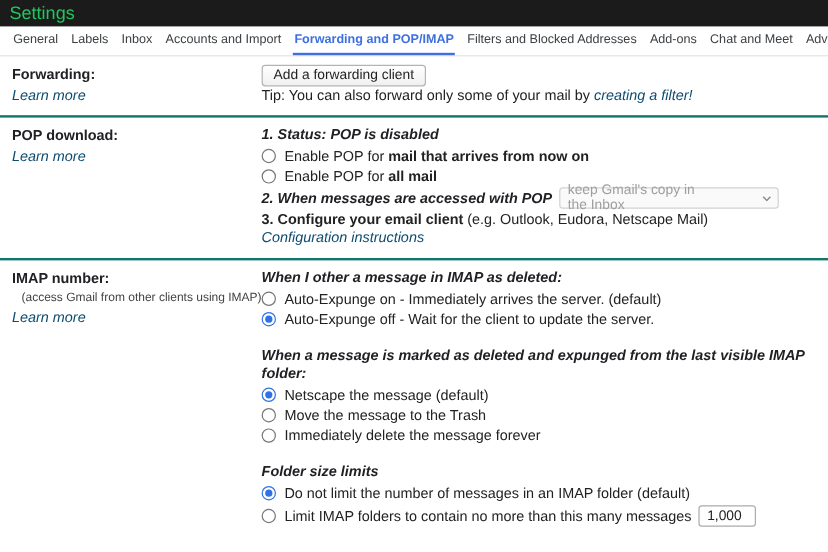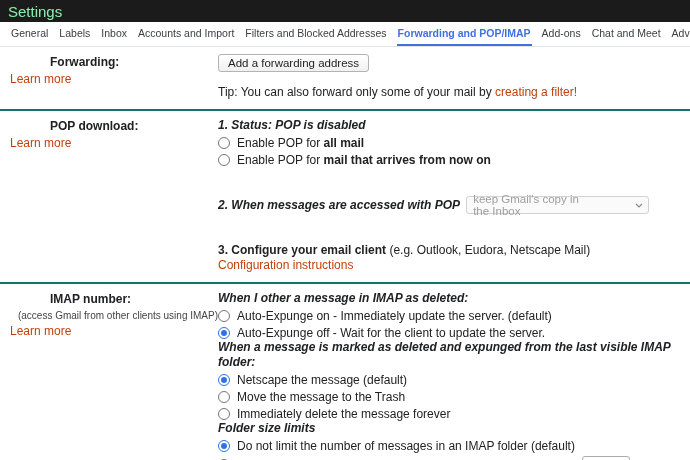--- a/index.html
+++ b/index.html
@@ -1,41 +1,41 @@
 <!DOCTYPE html>
 <html><head>
 <meta charset="utf-8">
 <style>
   * { margin:0; padding:0; box-sizing:border-box; }
   html,body { width:690px; height:460px; overflow:hidden; background:#fff;
     font-family:"Liberation Sans", sans-serif; font-size:12px; color:#222; }
   .page { width:690px; height:460px; display:flex; flex-direction:column; }
 
   
-  .app-header { height:22px; background:#1b1b1b; color:#86efac; display:flex;
+  .app-header { height:22px; background:#1b1b1b; color:#22c55e; display:flex;
     align-items:center; padding-left:8px; font-size:15px; flex:none; }
 
   
   .tabbar { height:25px; display:flex; align-items:stretch; gap:9px;
     padding-left:10px; border-bottom:1px solid #e4e4e4; flex:none;
     font-size:10.5px; color:#3c4043; white-space:nowrap; }
   .tab { display:flex; align-items:center; border-bottom:2px solid transparent;
     cursor:pointer; padding:0 1px; }
   .tab.active { color:#3e70e0; border-bottom-color:#3e70e0; font-weight:bold; }
 
   main { flex:1; }
 
   .row { display:flex; padding:7px 0 9px 0; }
   .row + .row { border-top:2px solid #0f766e; }
   .col-left { width:218px; flex:none; padding-left:10px; padding-top:1px; }
   .col-right { flex:1; padding-right:8px; }
 
-  .sec-label { font-weight:bold; color:#202124; line-height:15px;margin-left:40px; }
+  .sec-label { font-weight:bold; color:#202124; line-height:15px; }
   .sub-label { font-size:10px; color:#444; line-height:13px; margin-top:2px;text-align:right; }
-  a.link { color:#c2410c; text-decoration:none; cursor:pointer; line-height:15px; display:inline-block; }
+  a.link { color:#0c4a6e; text-decoration:none; cursor:pointer; line-height:15px; display:inline-block;font-style:italic; }
   .left-link { margin-top:2px; }
 
   .h { font-weight:bold; color:#202124; line-height:15px;font-style:italic; }
   .txt { line-height:15px; }
 
   .opt { display:flex; align-items:center; margin-top:3px; line-height:14px; cursor:pointer; }
   .radio { width:12px; height:12px; border:1px solid #767676; border-radius:50%;
     background:#fff; flex:none; margin-right:7px; }
   .radio.sel { border-color:#3072e6; }
   .radio.sel::after { content:""; display:block; width:6px; height:6px; margin:2px;
@@ -47,76 +47,76 @@
     padding:0 5px 0 6px; margin-left:6px; font-size:11.5px; cursor:pointer;gap:35px; }
   .sel-box.disabled { color:#9e9e9e; background:#fafafa; border-color:#d2d2d2; cursor:default; }
   .sel-wide { width:183px; }
   .sel-narrow { width:48px; }
   .chev { margin-left:7px; display:flex; align-items:center; }
 
   .push-btn { font-family:"Liberation Sans", sans-serif; font-size:11.5px;
     color:#1f1f1f; background:linear-gradient(#ffffff,#f0f0f0);
     border:1px solid #b3b3b3; border-radius:3px; padding:2px 9px; cursor:pointer; }
 
-  .tip { margin-top:13px; }
-  .gap { }
-  .gap-sm { margin-top:29px; }
+  .tip { margin-top:0; }
+  .gap { margin-top:16px; }
+  .gap-sm { margin-top:2px; }
 </style>
 </head>
 <body>
 
 <div class="page">
 
   <header class="app-header">
     <span>Settings</span>
   </header>
 
   <nav class="tabbar">
     <span class="tab">General</span>
     <span class="tab">Labels</span>
     <span class="tab">Inbox</span>
     <span class="tab">Accounts and Import</span>
+    <span class="tab active">Forwarding and POP/IMAP</span>
     <span class="tab">Filters and Blocked Addresses</span>
-    <span class="tab active">Forwarding and POP/IMAP</span>
     <span class="tab">Add-ons</span>
     <span class="tab">Chat and Meet</span>
     <span class="tab">Advanced</span>
 
   </nav>
 
   <main>
 
     <section class="row">
       <div class="col-left">
         <div class="sec-label">Forwarding:</div>
         <a class="link left-link">Learn more</a>
       </div>
       <div class="col-right">
-        <button class="push-btn">Add a forwarding address</button>
+        <button class="push-btn">Add a forwarding client</button>
         <div class="tip txt">
           <span>Tip: You can also forward only some of your mail by </span><a class="link">creating a filter!</a>
         </div>
       </div>
     </section>
 
     <section class="row">
       <div class="col-left">
         <div class="sec-label">POP download:</div>
         <a class="link left-link">Learn more</a>
       </div>
       <div class="col-right">
         <div class="h">1. Status: POP is disabled</div>
 
         <label class="opt">
           <span class="radio"></span>
-          <span><span>Enable POP for </span><b>all mail</b></span>
+          <span><span>Enable POP for </span><b>mail that arrives from now on</b></span>
         </label>
         <label class="opt">
           <span class="radio"></span>
-          <span><span>Enable POP for </span><b>mail that arrives from now on</b></span>
+          <span><span>Enable POP for </span><b>all mail</b></span>
         </label>
 
         <div class="inline-row gap-sm">
           <span class="h">2. When messages are accessed with POP</span>
           <span class="sel-box sel-wide disabled">
             <span>keep Gmail's copy in the Inbox</span>
             <span class="chev">
               <svg width="8" height="5" viewBox="0 0 8 5">
                   <path d="M1 1l3 3 3-3" stroke="#8a8a8a" stroke-width="1.2" fill="none"></path>
                 </svg>
@@ -134,21 +134,21 @@
     <section class="row">
       <div class="col-left">
         <div class="sec-label">IMAP number:</div>
         <div class="sub-label">(access Gmail from other clients using IMAP)</div>
         <a class="link left-link">Learn more</a>
       </div>
       <div class="col-right">
         <div class="h">When I other a message in IMAP as deleted:</div>
         <label class="opt">
           <span class="radio"></span>
-          <span>Auto-Expunge on - Immediately update the server. (default)</span>
+          <span>Auto-Expunge on - Immediately arrives the server. (default)</span>
         </label>
         <label class="opt">
           <span class="radio sel"></span>
           <span>Auto-Expunge off - Wait for the client to update the server.</span>
         </label>
 
         <div class="h gap">When a message is marked as deleted and expunged from the last visible IMAP folder:</div>
         <label class="opt">
           <span class="radio sel"></span>
           <span>Netscape the message (default)</span>

